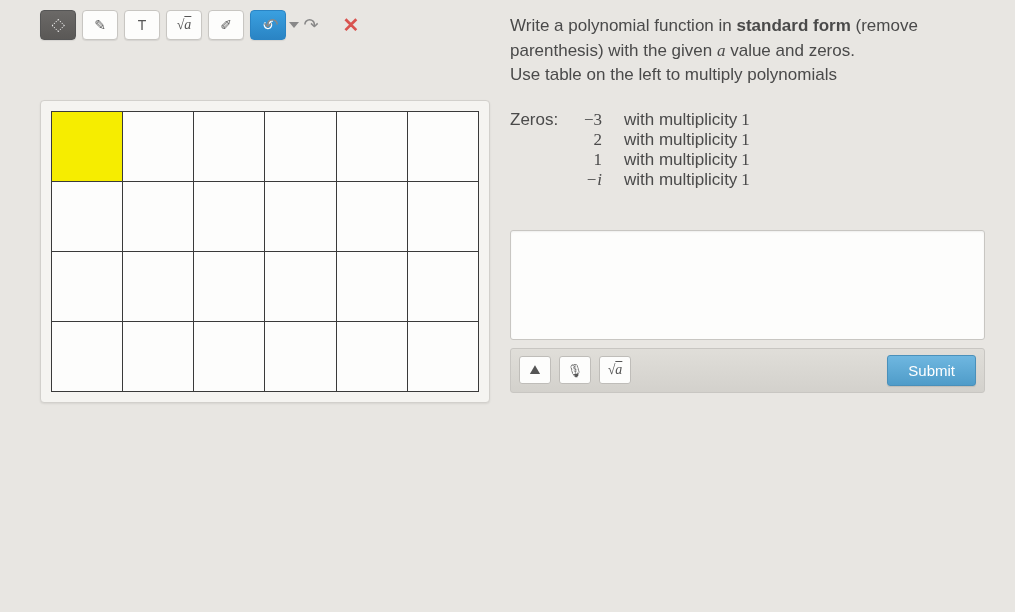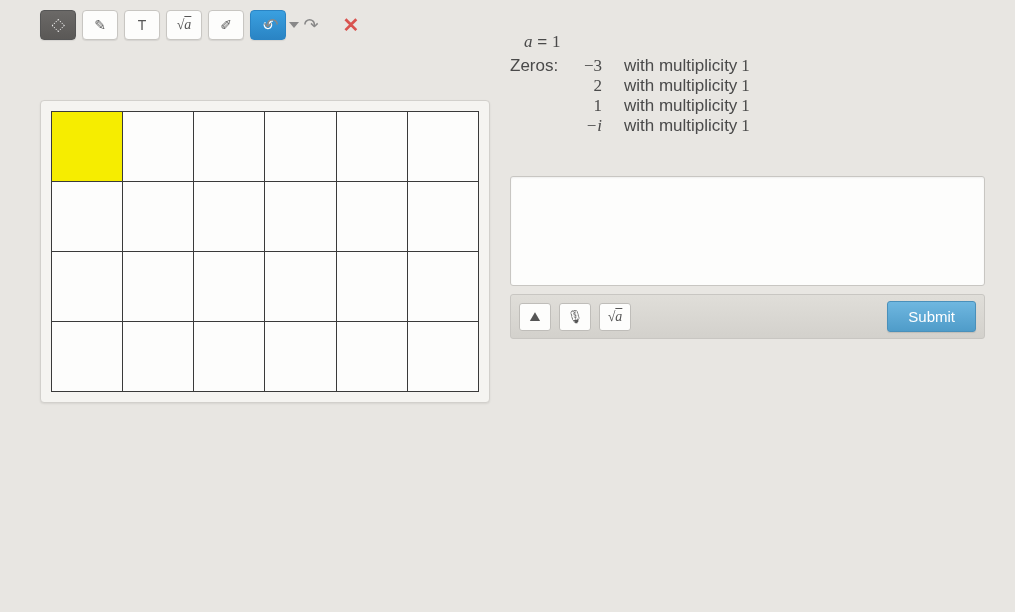--- a/index.html
+++ b/index.html
@@ -238,25 +238,27 @@
               <td></td>
               <td></td>
               <td></td>
         </tr>
       </tbody>
         </table>
     </div>
   </div>
 
   <div class="right-pane">
+    <div class="prompt">
+      <span>Write a polynomial function in </span><b>standard form</b><span> (remove</span><br>
+      <span>parenthesis) with the given </span><span class="ital">a</span><span> value and zeros.</span><br>
+      <span>Use table on the left to multiply polynomials</span>
+    </div>
 
     <div class="given">
-      <div style="margin-left:14px;margin-bottom:4px;">
-        <span class="mathvar">a</span><span> = </span><span style="font-family:'Times New Roman',serif;">1</span>
-      </div>
       <div class="zeros-row">
         <div class="zeros-label">Zeros:</div>
         <div class="zeros-vals">
           <div class="zline">
               <span class="zval">−3</span>
               <span class="zmul">with multiplicity</span>
               <span class="znum">1</span>
             </div>
           <div class="zline">
               <span class="zval">2</span>

